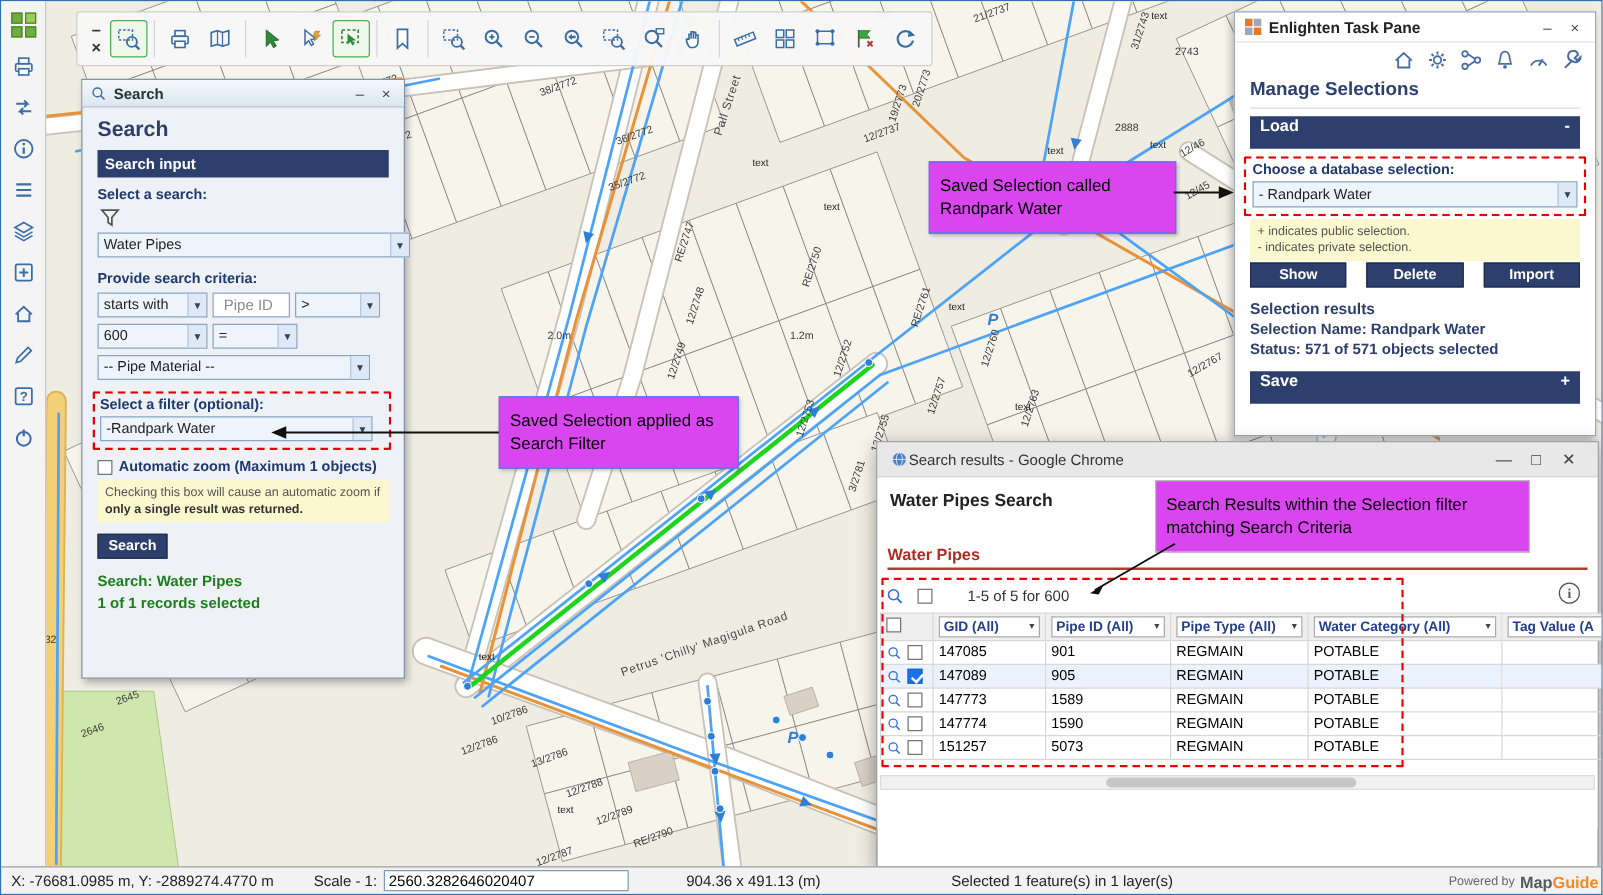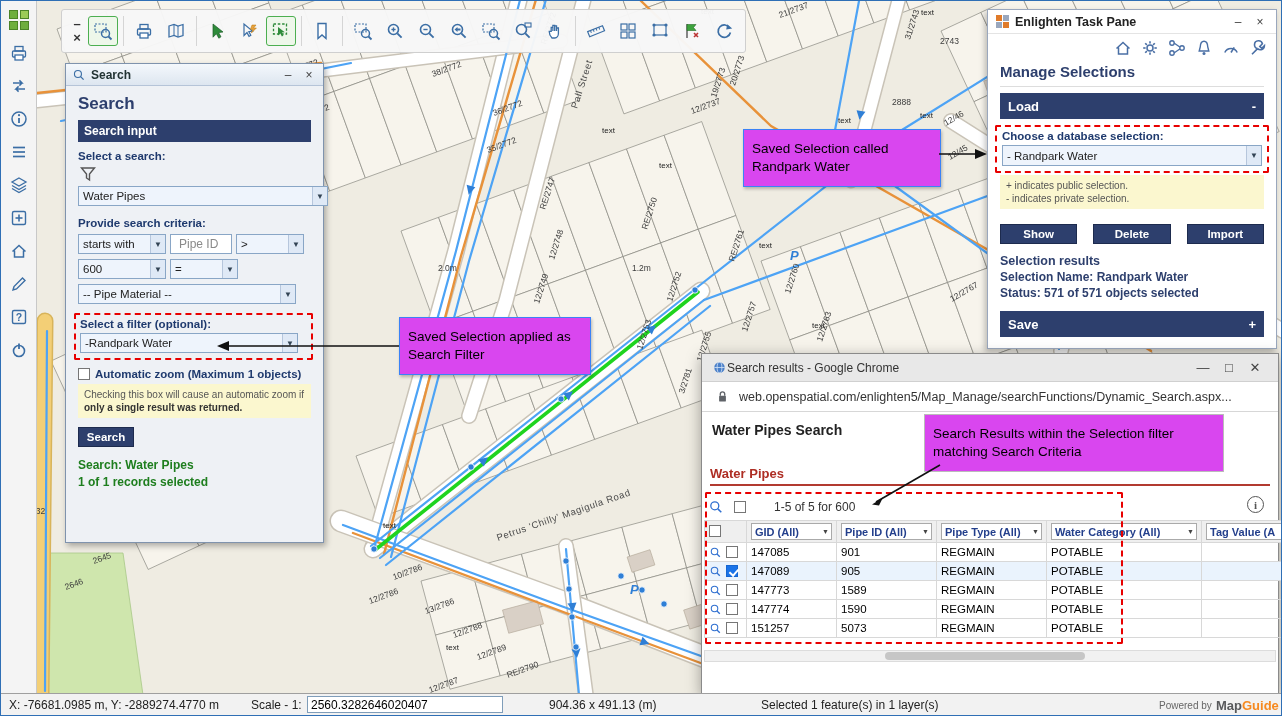--- a/index.html
+++ b/index.html
@@ -52,25 +52,25 @@
   .sp-green{color:#1e7e1e;font-weight:bold;font-size:12px;margin-top:10px;line-height:17px}
   
   .taskpane{position:absolute;left:986px;top:8px;width:290px;height:340px;background:#fff;border:1px solid #9aa7bd;box-shadow:-2px 3px 6px rgba(0,0,0,.25);z-index:12}
   .tp-title{height:24px;display:flex;align-items:center;gap:6px;padding:0 8px;font-size:12.5px;font-weight:bold;color:#222;border-bottom:1px solid #e4e4e4}
   .tp-logo{display:grid;grid-template-columns:6px 6px;grid-template-rows:6px 6px;gap:1px}
   .tp-logo i{background:#e07b2a}
   .tp-logo i:nth-child(2),.tp-logo i:nth-child(3){background:#9aa7bd}
   .tp-icons{display:flex;justify-content:flex-end;gap:9px;padding:4px 10px;color:#4a6fa5}
   .tp-pad{padding:0 12px}
   .tp-h{font-size:15px;font-weight:bold;color:#2d3f6d;padding:3px 0 6px 0;border-bottom:1px solid #ddd}
-  .tp-bar{background:#2d3f6d;color:#fff;font-weight:bold;font-size:13px;height:26px;display:flex;align-items:center;justify-content:space-between;padding:0 8px;margin-top:6px}
+  .tp-bar{background:#2d3f6d;color:#fff;font-weight:bold;font-size:13px;height:26px;display:flex;align-items:flex-start;justify-content:space-between;padding:0 8px;margin-top:6px}
   .tp-dash{margin-top:6px;padding:3px 5px 5px 5px;margin-left:-5px;margin-right:-5px}
   .tp-lbl{font-weight:bold;color:#1f3a6e;font-size:11.5px}
   .tp-note{margin-top:2px}
-  .tp-btnrow{display:flex;gap:16px;margin-top:15px}
+  .tp-btnrow{display:flex;gap:16px;margin-top:1px}
   .tp-btnrow button{flex:1;height:20px;background:#2d3f6d;color:#fff;border:1px solid #1d2b4e;font-size:11.5px;font-weight:bold;font-family:"Liberation Sans",sans-serif}
   .tp-res{margin-top:9px;color:#2d3f6d;font-weight:bold;font-size:12px;line-height:16px}
   
   .chrome{position:absolute;left:700px;top:352px;width:578px;height:341px;background:#fff;border:1px solid #8a8a8a;box-shadow:0 4px 14px rgba(0,0,0,.35);z-index:20}
   .cw-title{height:28px;background:#e8e8e8;border-bottom:1px solid #d0d0d0;display:flex;align-items:center;padding:0 10px;font-size:12px;color:#333}
   .cw-title .sp{flex:1}
   .cw-ctl{font-size:13px;color:#444;width:26px;text-align:center}
   .cw-url{height:30px;background:#fff;border-bottom:1px solid #d7d7d7;display:flex;align-items:center;gap:8px;padding:0 12px;font-size:12.5px;color:#333}
   .cw-body{position:relative;height:281px;background:#fff;font-size:12px}
   .cw-h1{position:absolute;left:10px;top:10px;font-size:14px;font-weight:bold;color:#222}
@@ -903,26 +903,20 @@
 <div class="chrome">
   <div class="cw-title">
     <svg width="15" height="15" viewBox="0 0 20 20">
         <use href="#i-globe"></use>
       </svg>
     <span>Search results - Google Chrome</span>
     <span class="sp"></span>
     <span class="cw-ctl">—</span>
     <span class="cw-ctl">□</span>
     <span class="cw-ctl">✕</span>
-  </div>
-  <div class="cw-url">
-    <svg width="17" height="17" viewBox="0 0 20 20">
-        <use href="#i-lock"></use>
-      </svg>
-    <span>web.openspatial.com/enlighten5/Map_Manage/searchFunctions/Dynamic_Search.aspx...</span>
   </div>
   <div class="cw-body">
     <div class="cw-h1">Water Pipes Search</div>
     <div class="callout" style="left:222px;top:2px;width:300px;box-shadow:none;border-color:#bbb">Search Results within the Selection filter matching Search Criteria</div>
     <svg class="ann" style="left:160px;top:48px" width="92" height="52">
       <line x1="78" y1="5" x2="14" y2="42" stroke="#111" stroke-width="1.6"></line>
       <polygon points="10,44.5 21,37.5 17,45.5" fill="#111"></polygon>
     </svg>
     <div class="cw-red">Water Pipes</div>
     <div class="cw-pgrow">

